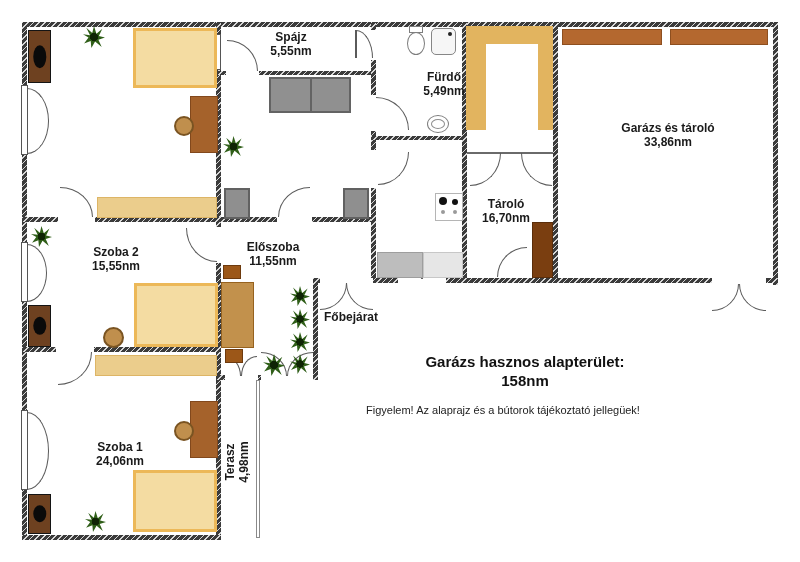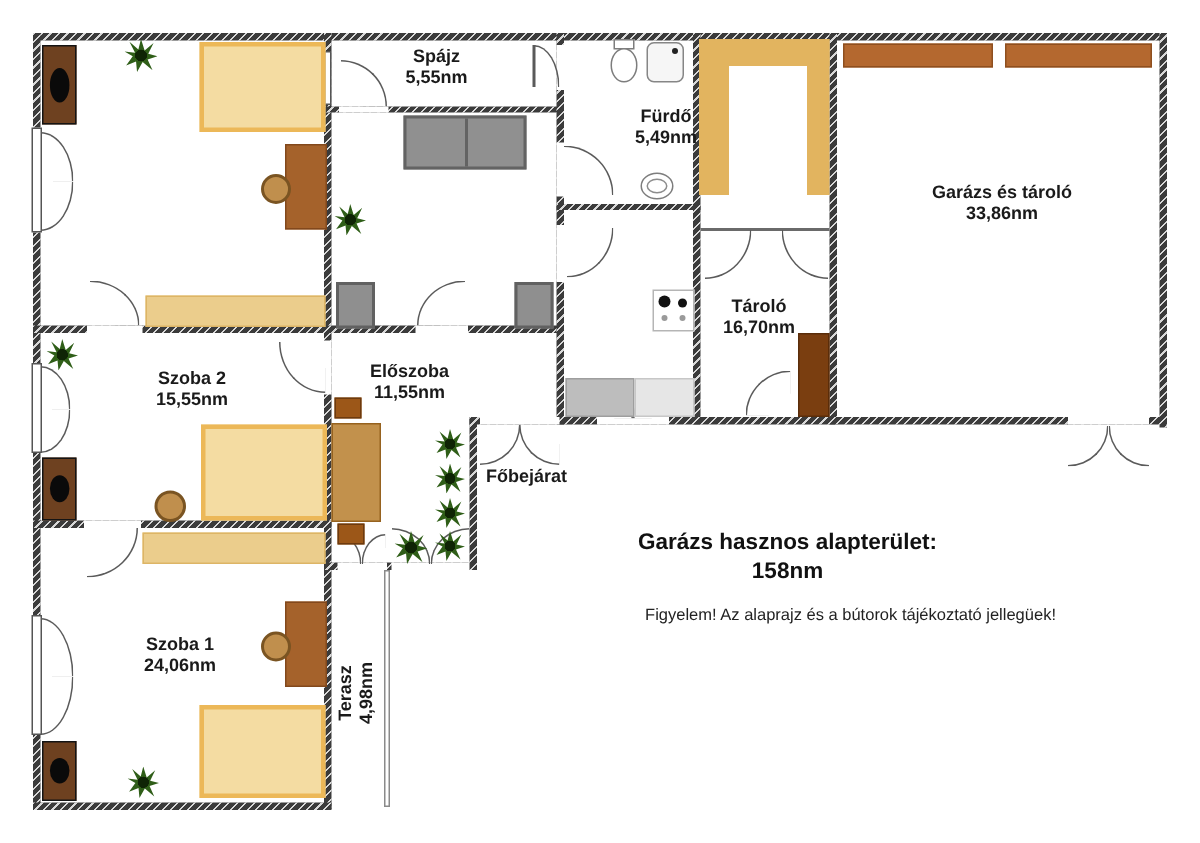--- a/index.html
+++ b/index.html
@@ -49,21 +49,21 @@
   .sink::after{content:"";position:absolute;right:3px;top:3px;width:4px;height:4px;border-radius:50%;background:#222;}
   .basin{background:#fff;border:1.5px solid #7d7d7d;border-radius:50%;}
   .basin::after{content:"";position:absolute;left:3px;top:3px;right:3px;bottom:3px;border:1px solid #8d8d8d;border-radius:50%;}
   
   .room-label{position:absolute;text-align:center;font-weight:bold;font-size:12px;line-height:14px;color:#1a1a1a;}
   .entry-label{position:absolute;text-align:center;font-weight:bold;font-size:12px;line-height:15px;color:#1a1a1a;}
   .terasz-label{position:absolute;left:183px;top:447px;width:110px;height:30px;transform:rotate(-90deg);
         text-align:center;font-weight:bold;font-size:12px;line-height:14px;color:#1a1a1a;}
   .summary{position:absolute;left:390px;top:352px;width:270px;text-align:center;
         font-weight:bold;font-size:15px;line-height:19px;color:#111;}
-  .note{position:absolute;left:384px;top:403px;width:320px;text-align:right;
+  .note{position:absolute;left:366px;top:403px;width:320px;text-align:left;
         font-size:11px;line-height:15px;color:#222;}
 </style>
 </head>
 <body>
 
 <div id="plan">
 
   <div class="wall" style="left:22px;top:22px;width:756px;height:5px"></div>
   <div class="wall" style="left:22px;top:22px;width:5px;height:518px"></div>
   <div class="wall" style="left:216px;top:22px;width:5px;height:518px"></div>
@@ -198,25 +198,25 @@
     <div>16,70nm</div>
   </div>
   <div class="room-label" style="left:578px;top:121px;width:180px">
     <div>Garázs és tároló</div>
     <div>33,86nm</div>
   </div>
   <div class="room-label" style="left:229px;top:240px;width:88px">
     <div>Előszoba</div>
     <div>11,55nm</div>
   </div>
-  <div class="room-label" style="left:84px;top:245px;width:88px">
+  <div class="room-label" style="left:72px;top:245px;width:88px">
     <div>Szoba 2</div>
     <div>15,55nm</div>
   </div>
-  <div class="room-label" style="left:76px;top:422px;width:88px">
+  <div class="room-label" style="left:76px;top:440px;width:88px">
     <div>Szoba 1</div>
     <div>24,06nm</div>
   </div>
   <div class="terasz-label">
     <div>Terasz</div>
     <div>4,98nm</div>
   </div>
   <div class="entry-label" style="left:316px;top:310px;width:70px">Főbejárat</div>
 
   <div class="summary">

